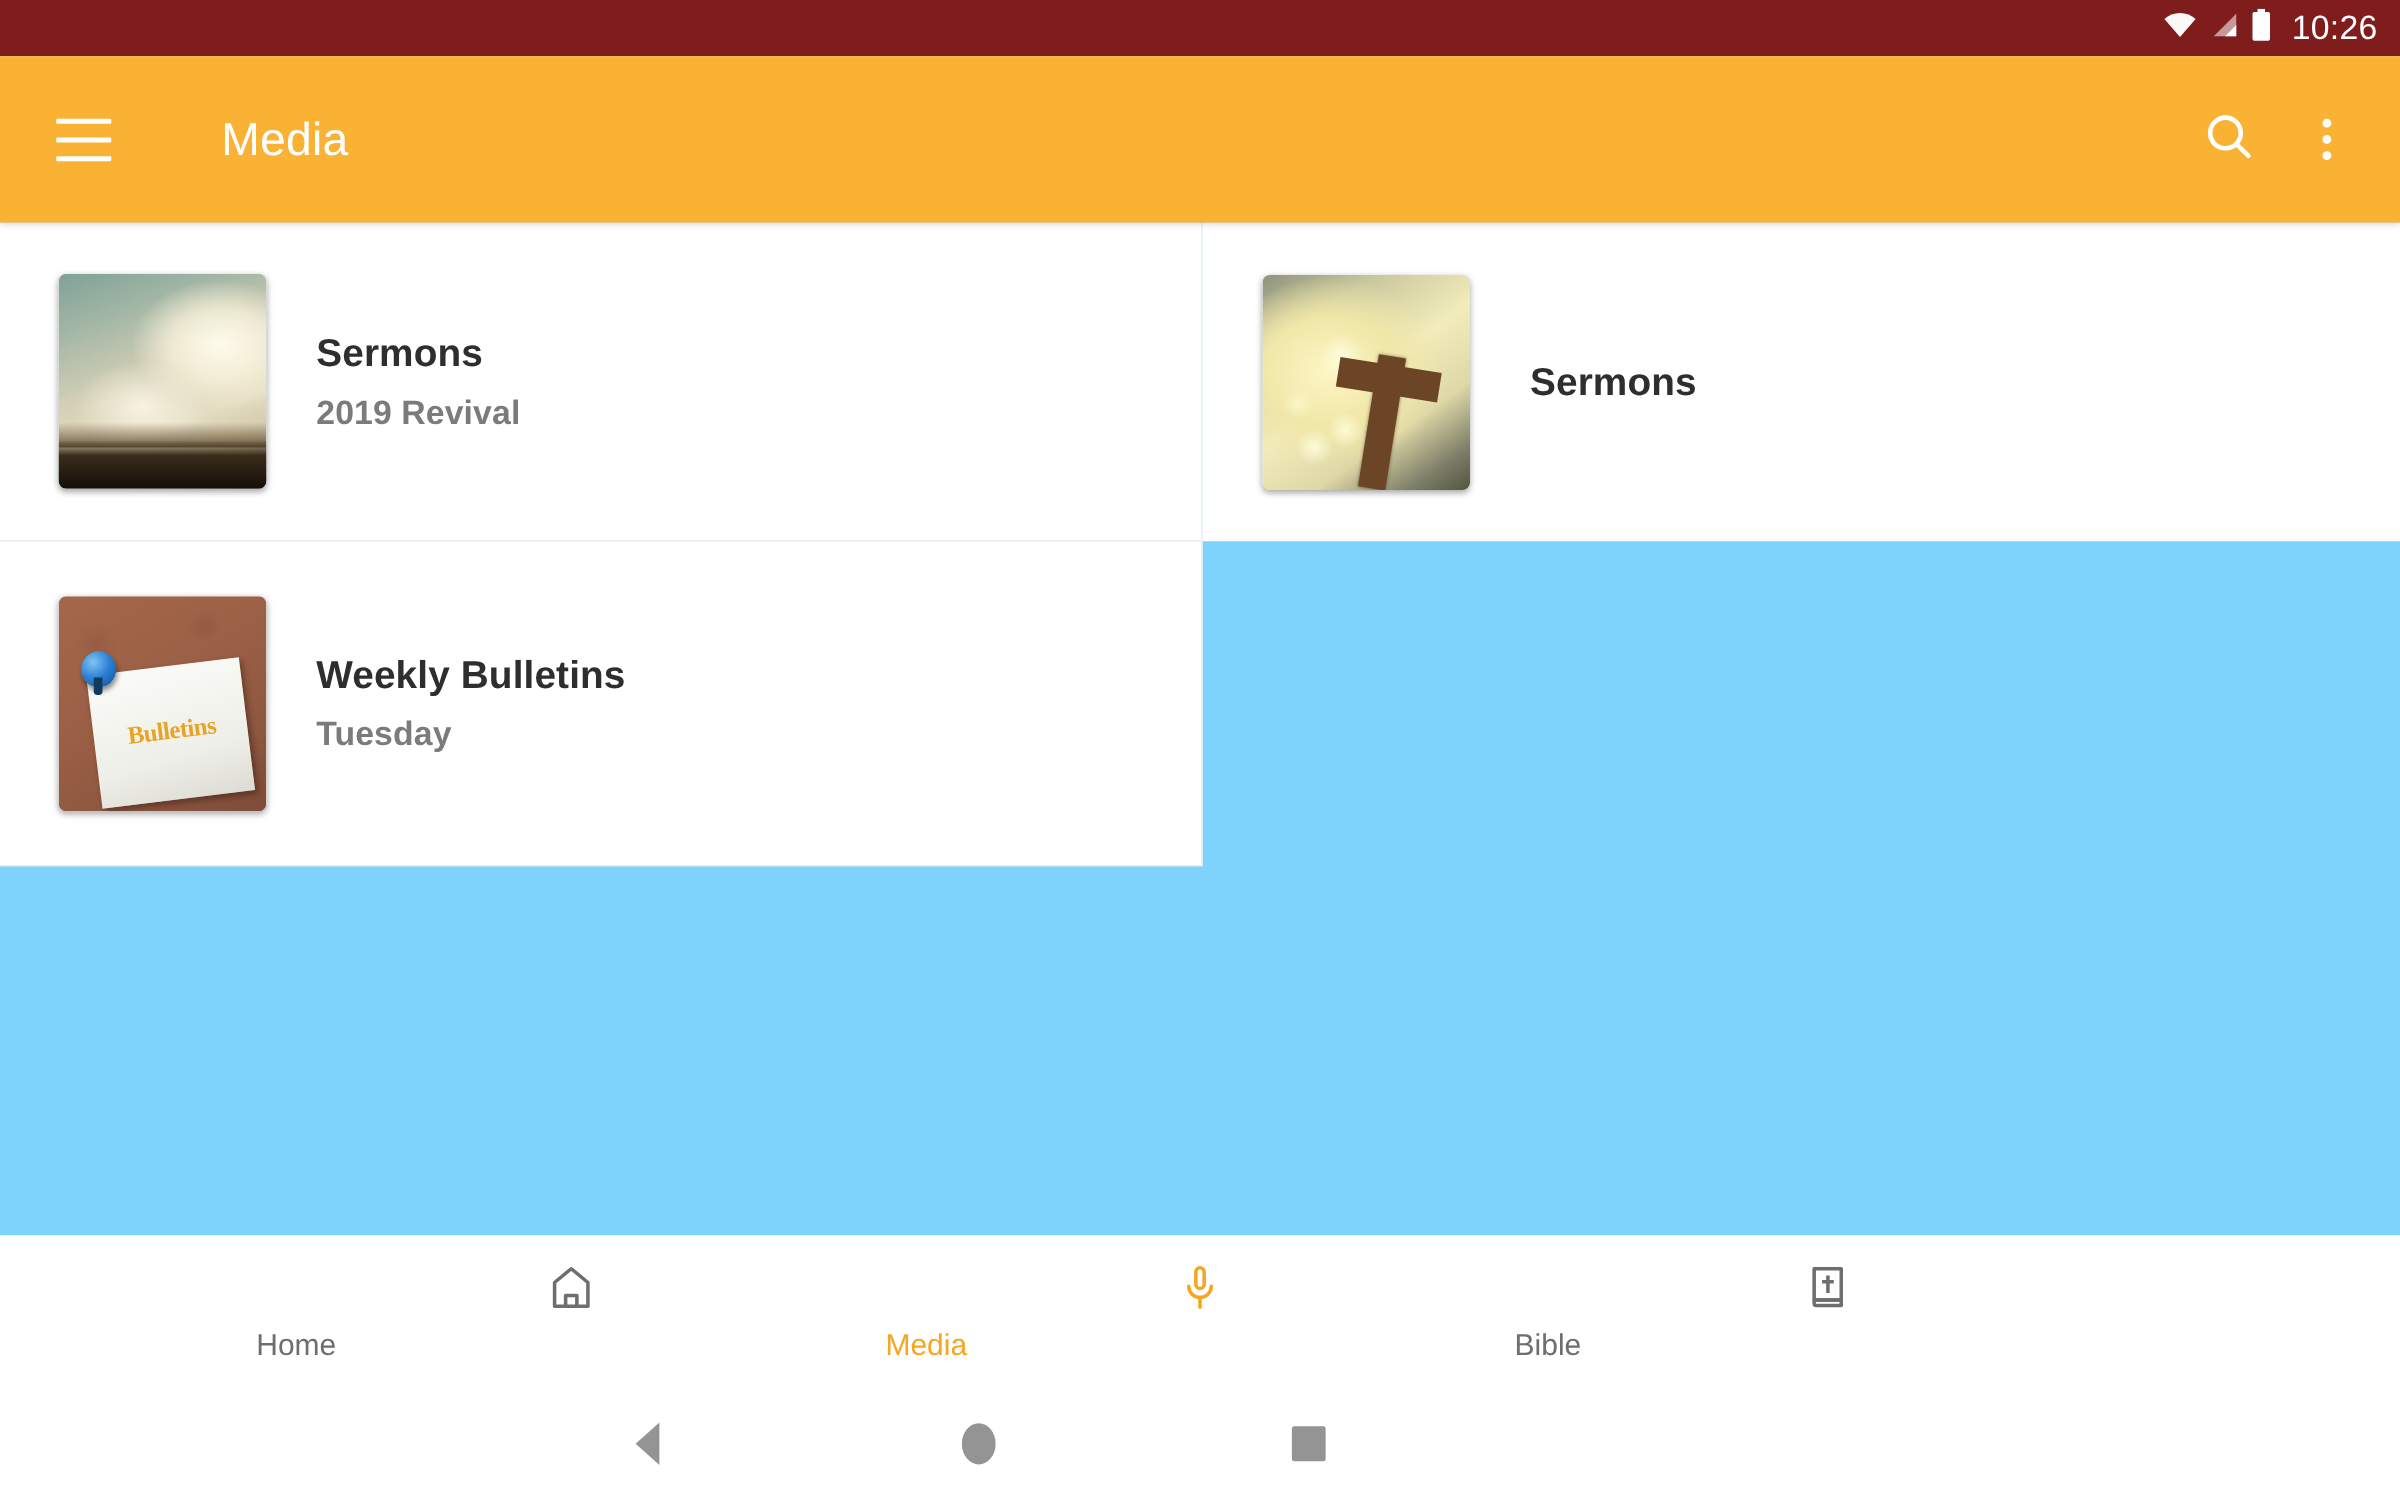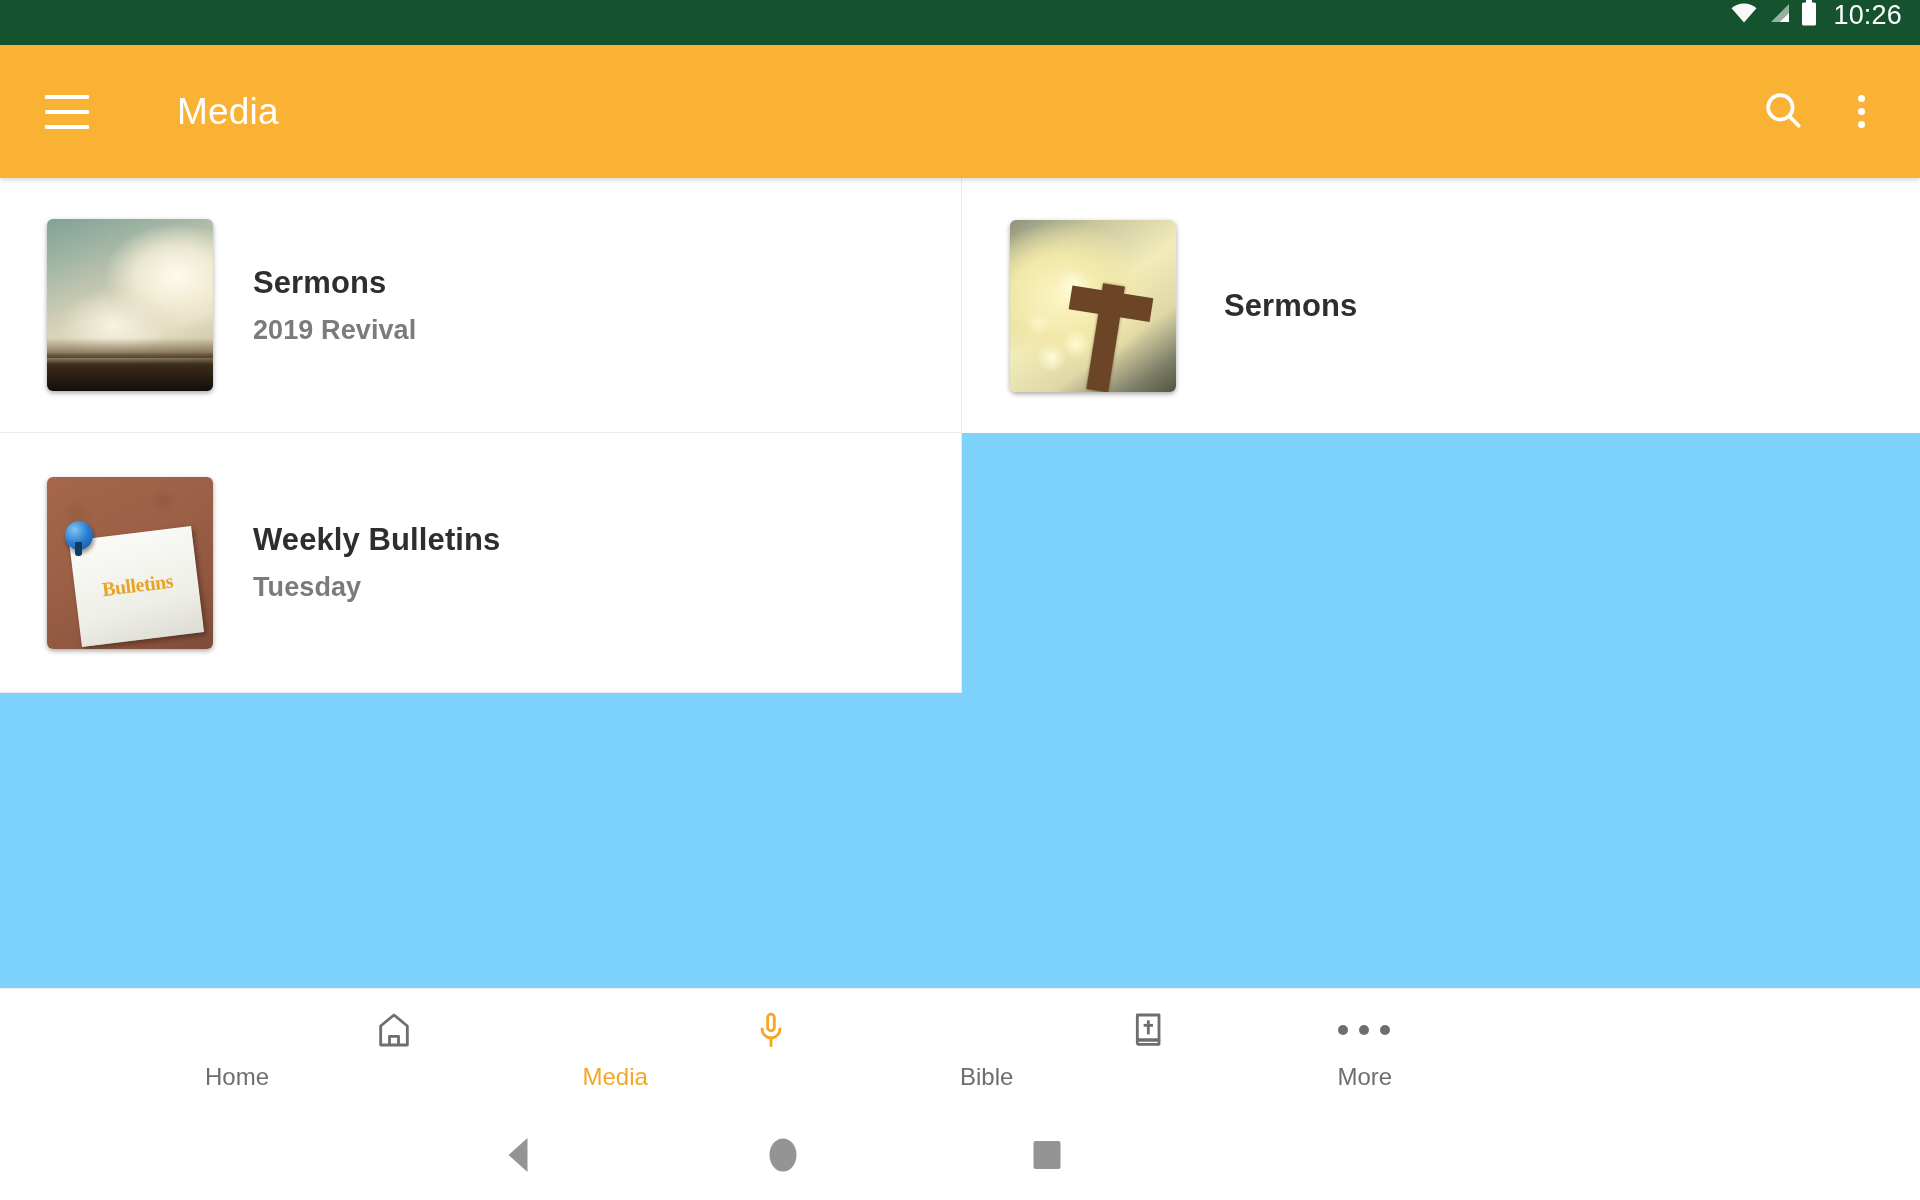--- a/index.html
+++ b/index.html
@@ -10,23 +10,23 @@
     background: #ffffff;
     font-family: "Liberation Sans", sans-serif;
   }
 
   
   .statusbar {
     position: absolute;
     top: 0; left: 0;
     width: 1920px;
     height: 45px;
-    background: #14532d;
-    display: flex;
-    align-items: flex-start;
+    background: #7f1d1d;
+    display: flex;
+    align-items: center;
     justify-content: flex-end;
     padding-right: 18px;
   }
   .statusbar .sb-icons {
     display: flex;
     align-items: center;
     gap: 10px;
   }
   .sb-time {
     color: #ffffff;
@@ -440,28 +440,20 @@
       <svg width="40" height="40" viewBox="0 0 24 24" fill="none" stroke="#6e6e6e" stroke-width="1.7" stroke-linejoin="round">
           <path d="M5 3h13v15H5z"></path>
           <path d="M5 18h13v2.6H5.9A0.9 0.9 0 0 1 5 19.7z"></path>
           <line x1="11.6" y1="6.2" x2="11.6" y2="14.6"></line>
           <line x1="8.8" y1="9.2" x2="14.4" y2="9.2"></line>
         </svg>
     </span>
     <span class="tab-label">Bible</span>
   </div>
 
-  <div class="tab">
-    <span class="dots">
-      <i></i>
-        <i></i>
-        <i></i>
-    </span>
-    <span class="tab-label">More</span>
-  </div>
 
 </div>
 
 <div class="navbar">
   <div class="nav-btn nav-back"></div>
   <div class="nav-btn nav-home"></div>
   <div class="nav-btn nav-recent"></div>
 </div>
 
 </body></html>

